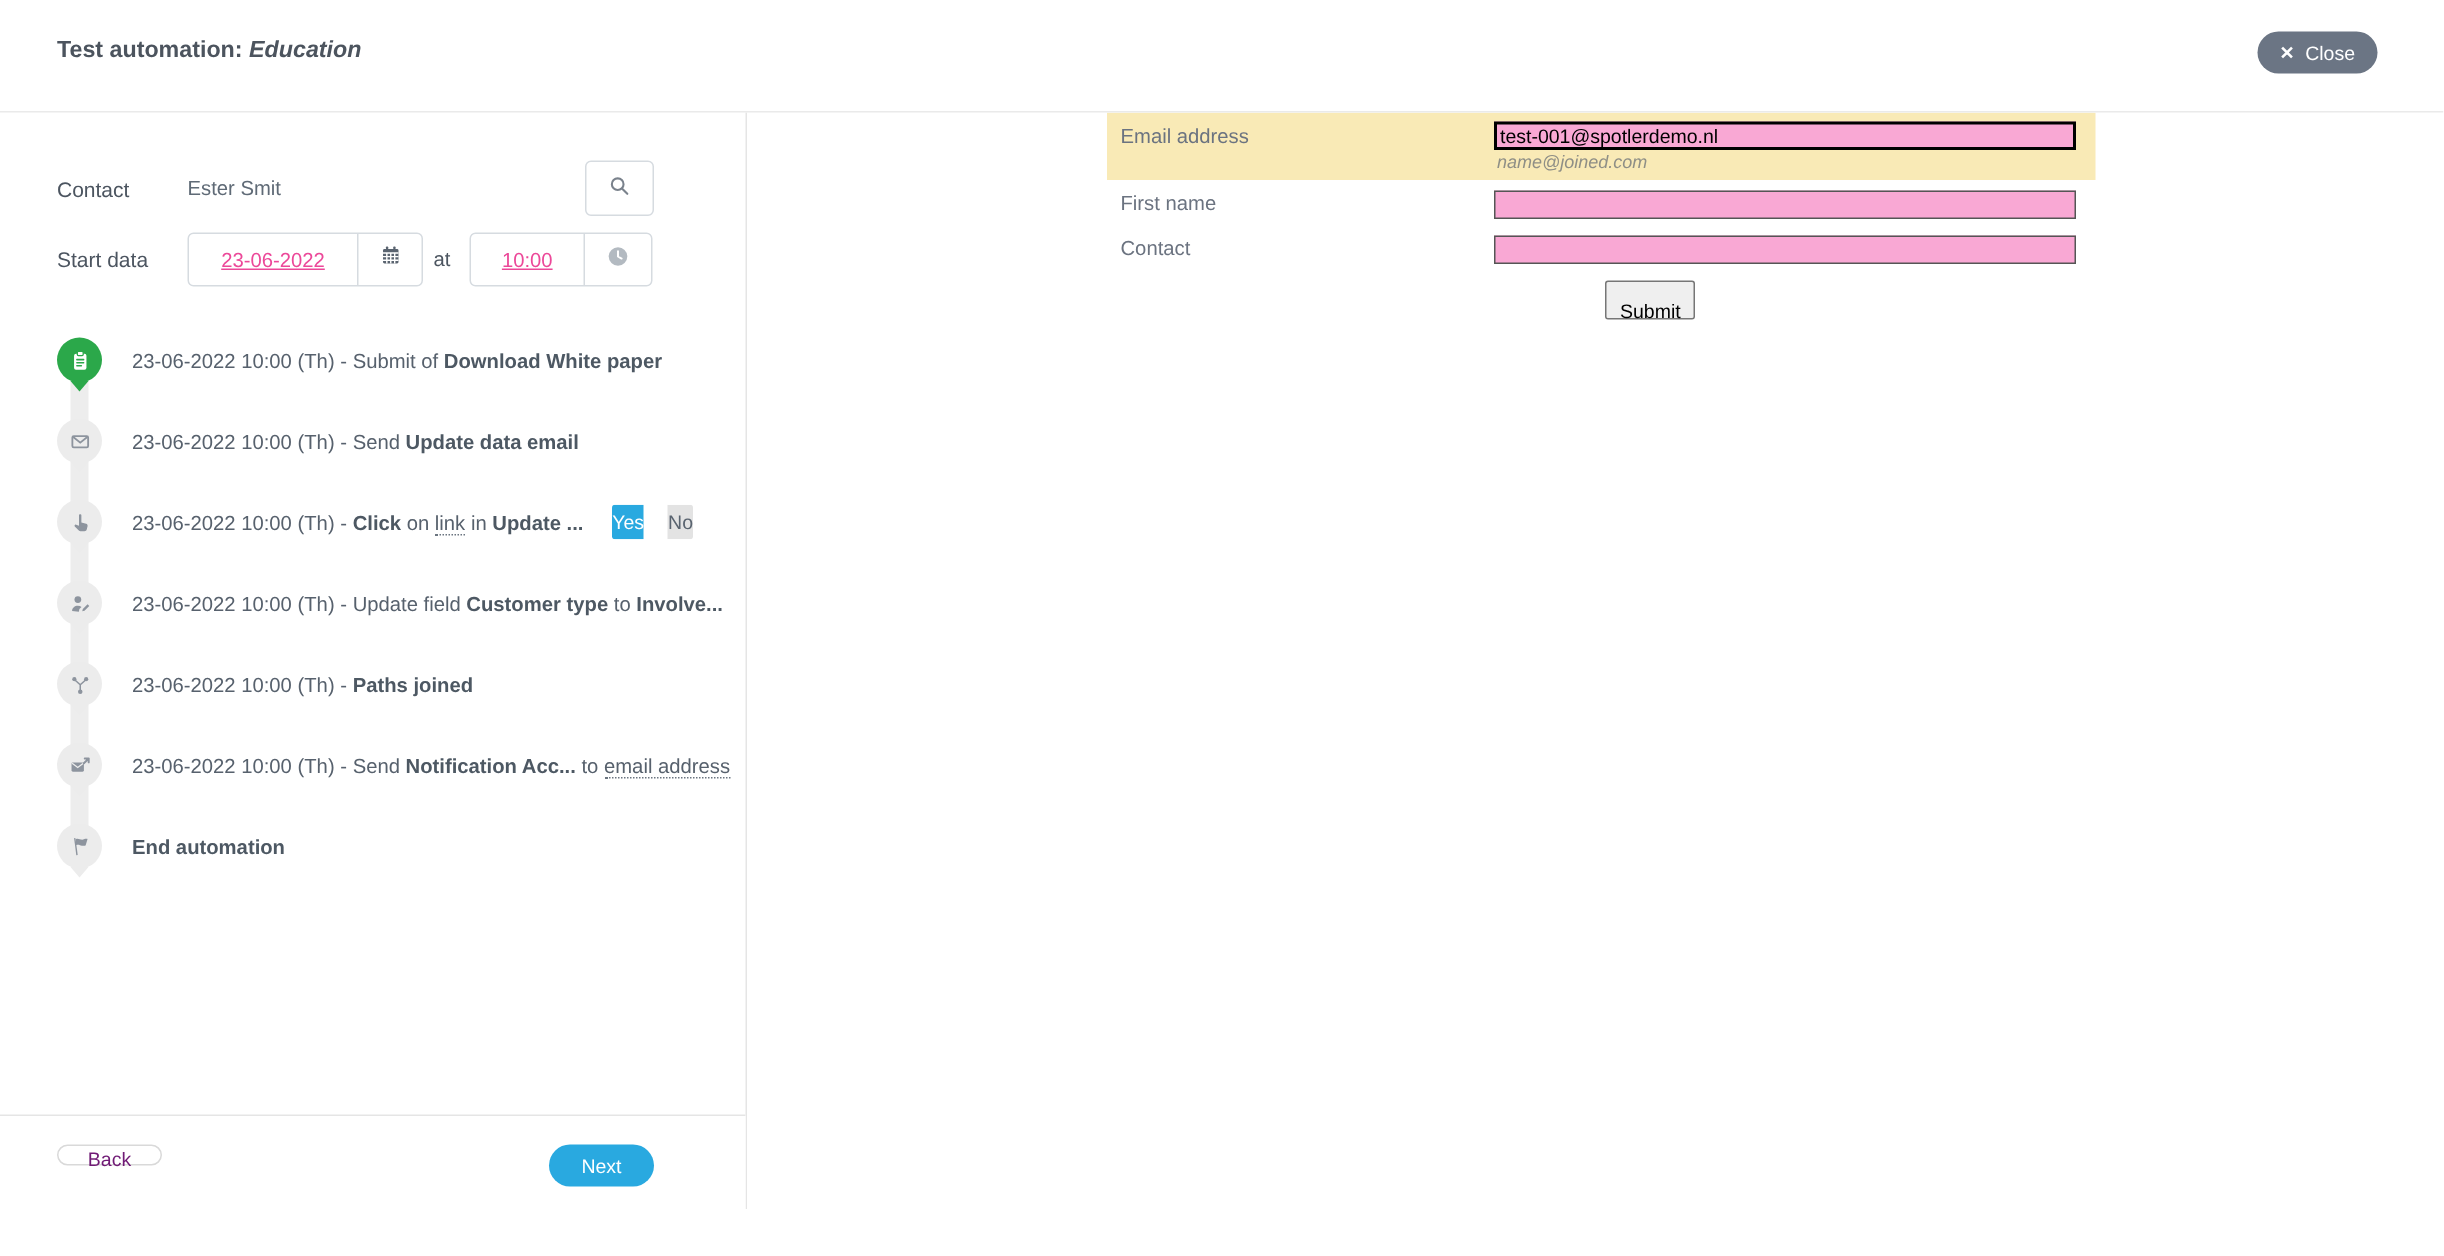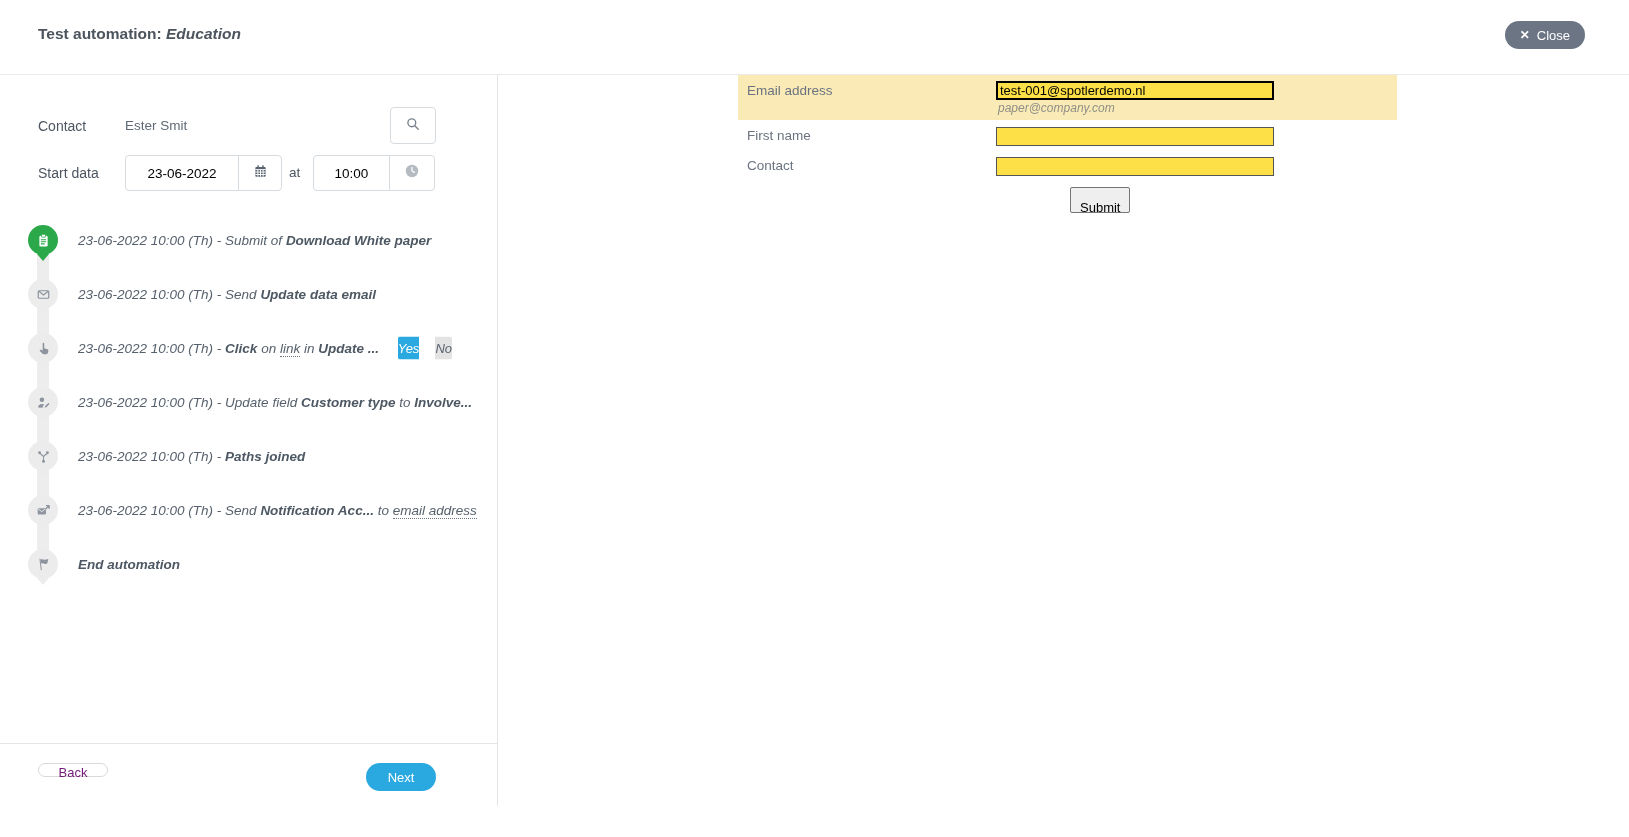--- a/index.html
+++ b/index.html
@@ -15,26 +15,26 @@
   .close-btn{position:absolute;right:44px;top:21px;height:28px;padding:0 15px;background:var(--close-gray,#6b7584);
     color:#fff;border:none;border-radius:14px;font-size:13px;font-family:inherit;display:flex;align-items:center;gap:7px;cursor:pointer;}
   .close-x{font-size:12px;font-weight:bold;line-height:1;}
   
   .left{position:absolute;top:74px;left:0;width:498px;height:732px;background:#fff;border-right:1px solid #e5e5e5;box-sizing:border-box;}
   .row-label{position:absolute;font-weight:normal;font-size:14px;color:#4c5560;}
   .contact-value{position:absolute;left:125px;top:44px;font-size:13.5px;color:#5f6a76;}
   .search-btn{position:absolute;left:390px;top:33px;width:46px;height:37px;background:#fff;border:1px solid #d6dbe0;border-radius:4px;
     display:flex;align-items:center;justify-content:center;color:#7a828c;cursor:pointer;}
   .input-group{position:absolute;height:36px;border:1px solid #d6dbe0;border-radius:4px;display:flex;align-items:stretch;box-sizing:border-box;background:#fff;}
-  .input-group .txt{display:flex;align-items:center;justify-content:center;font-size:13.5px;color:#000000;border:none;outline:none;
-    text-align:center;font-family:inherit;background:transparent;}
+  .input-group .txt{display:flex;align-items:center;justify-content:center;font-size:13.5px;color:#ec4899;border:none;outline:none;
+    text-align:center;font-family:inherit;background:transparent;text-decoration:underline;}
   .input-group .icon-cell{border-left:1px solid #d6dbe0;display:flex;align-items:center;justify-content:center;color:#5a6470;cursor:pointer;}
   .at-label{position:absolute;left:289px;top:91px;font-size:13.5px;color:#4c5560;}
   
-  .timeline{position:absolute;left:28px;top:139px;width:424px;font-style:italic;}
+  .timeline{position:absolute;left:38px;top:139px;width:424px;}
   .t-track{position:absolute;left:9px;top:27px;width:12px;height:324px;background:#ededed;border-radius:6px;}
   .t-item{position:relative;height:54px;display:flex;align-items:center;}
   .t-pin{width:30px;height:30px;border-radius:50%;display:flex;align-items:center;justify-content:center;position:relative;flex:none;z-index:1;}
   .t-pin svg{width:15px;height:15px;display:block;}
   .t-pin.green{background:var(--green,#2ba84a);color:#fff;}
   .t-pin.gray{background:#ececec;color:#8d949e;}
   .t-pin::after{content:"";position:absolute;bottom:-6px;left:50%;transform:translateX(-50%);
     border:6px solid transparent;border-bottom:none;border-top:7px solid #ececec;}
   .t-pin.green::after{border-top-color:var(--green,#2ba84a);}
   .t-text{margin-left:20px;font-size:13.5px;color:#57616d;white-space:nowrap;z-index:1;}
@@ -47,22 +47,22 @@
   
   .left-footer{position:absolute;left:0;bottom:0;width:100%;height:62px;border-top:1px solid #e5e5e5;background:#fff;}
   .btn-back{position:absolute;left:38px;top:19px;width:70px;height:14px;border-radius:14px;border:1px solid #d9d9d9;background:#fff;
     color:#701a75;font-size:13px;font-family:inherit;cursor:default;}
   .btn-next{position:absolute;left:366px;top:19px;width:70px;height:28px;border-radius:14px;border:none;background:var(--accent,#29a9e0);
     color:#fff;font-size:13px;font-family:inherit;cursor:pointer;}
   
   .right{position:absolute;top:74px;left:499px;width:1130px;height:732px;background:#fff;}
   .email-row{position:absolute;left:239px;top:1px;width:659px;height:45px;background:var(--highlight-yellow,#f9eab6);}
   .form-label{position:absolute;font-size:13.5px;color:#6b7380;}
-  .f-input{position:absolute;box-sizing:border-box;width:278px;height:19px;font-size:13px;font-family:"Liberation Sans",sans-serif;
-    padding:0 2px;background:#fde047;}
+  .f-input{position:absolute;box-sizing:border-box;width:388px;height:19px;font-size:13px;font-family:"Liberation Sans",sans-serif;
+    padding:0 2px;background:#f9a8d4;}
   .email-input{left:497px;top:7px;border:2px solid #000;z-index:1;}
   .plain-input{border:1px solid #555;}
   .email-hint{position:absolute;left:499px;top:27px;font-size:12px;font-style:italic;color:#8f8f86;}
   .submit-btn{position:absolute;left:571px;top:113px;height:23px;padding:12px 9px;font-size:13px;font-family:"Liberation Sans",sans-serif;
     background:#efefef;border:1px solid #767676;border-radius:2px;color:#000;cursor:pointer;}
 </style>
 </head>
 <body style="--accent: #29a9e0; --green: #2ba84a; --highlight-yellow: #f9eab6; --close-gray: #6b7584;">
 
 <div class="header">
@@ -203,21 +203,21 @@
     <button class="btn-back">Back</button>
     <button class="btn-next">Next</button>
   </div>
 </div>
 
 <div class="right">
   <div class="email-row"></div>
 
   <div class="form-label" style="left:248px;top:9px;">Email address</div>
   <input class="f-input email-input" value="test-001@spotlerdemo.nl" style="">
-  <div class="email-hint">paper@company.com</div>
+  <div class="email-hint">name@joined.com</div>
 
   <div class="form-label" style="left:248px;top:54px;">First name</div>
   <input class="f-input plain-input" style="left: 497px; top: 53px;" value="">
 
   <div class="form-label" style="left:248px;top:84px;">Contact</div>
   <input class="f-input plain-input" style="left: 497px; top: 83px;" value="">
 
   <button class="submit-btn">Submit</button>
 </div>
 

